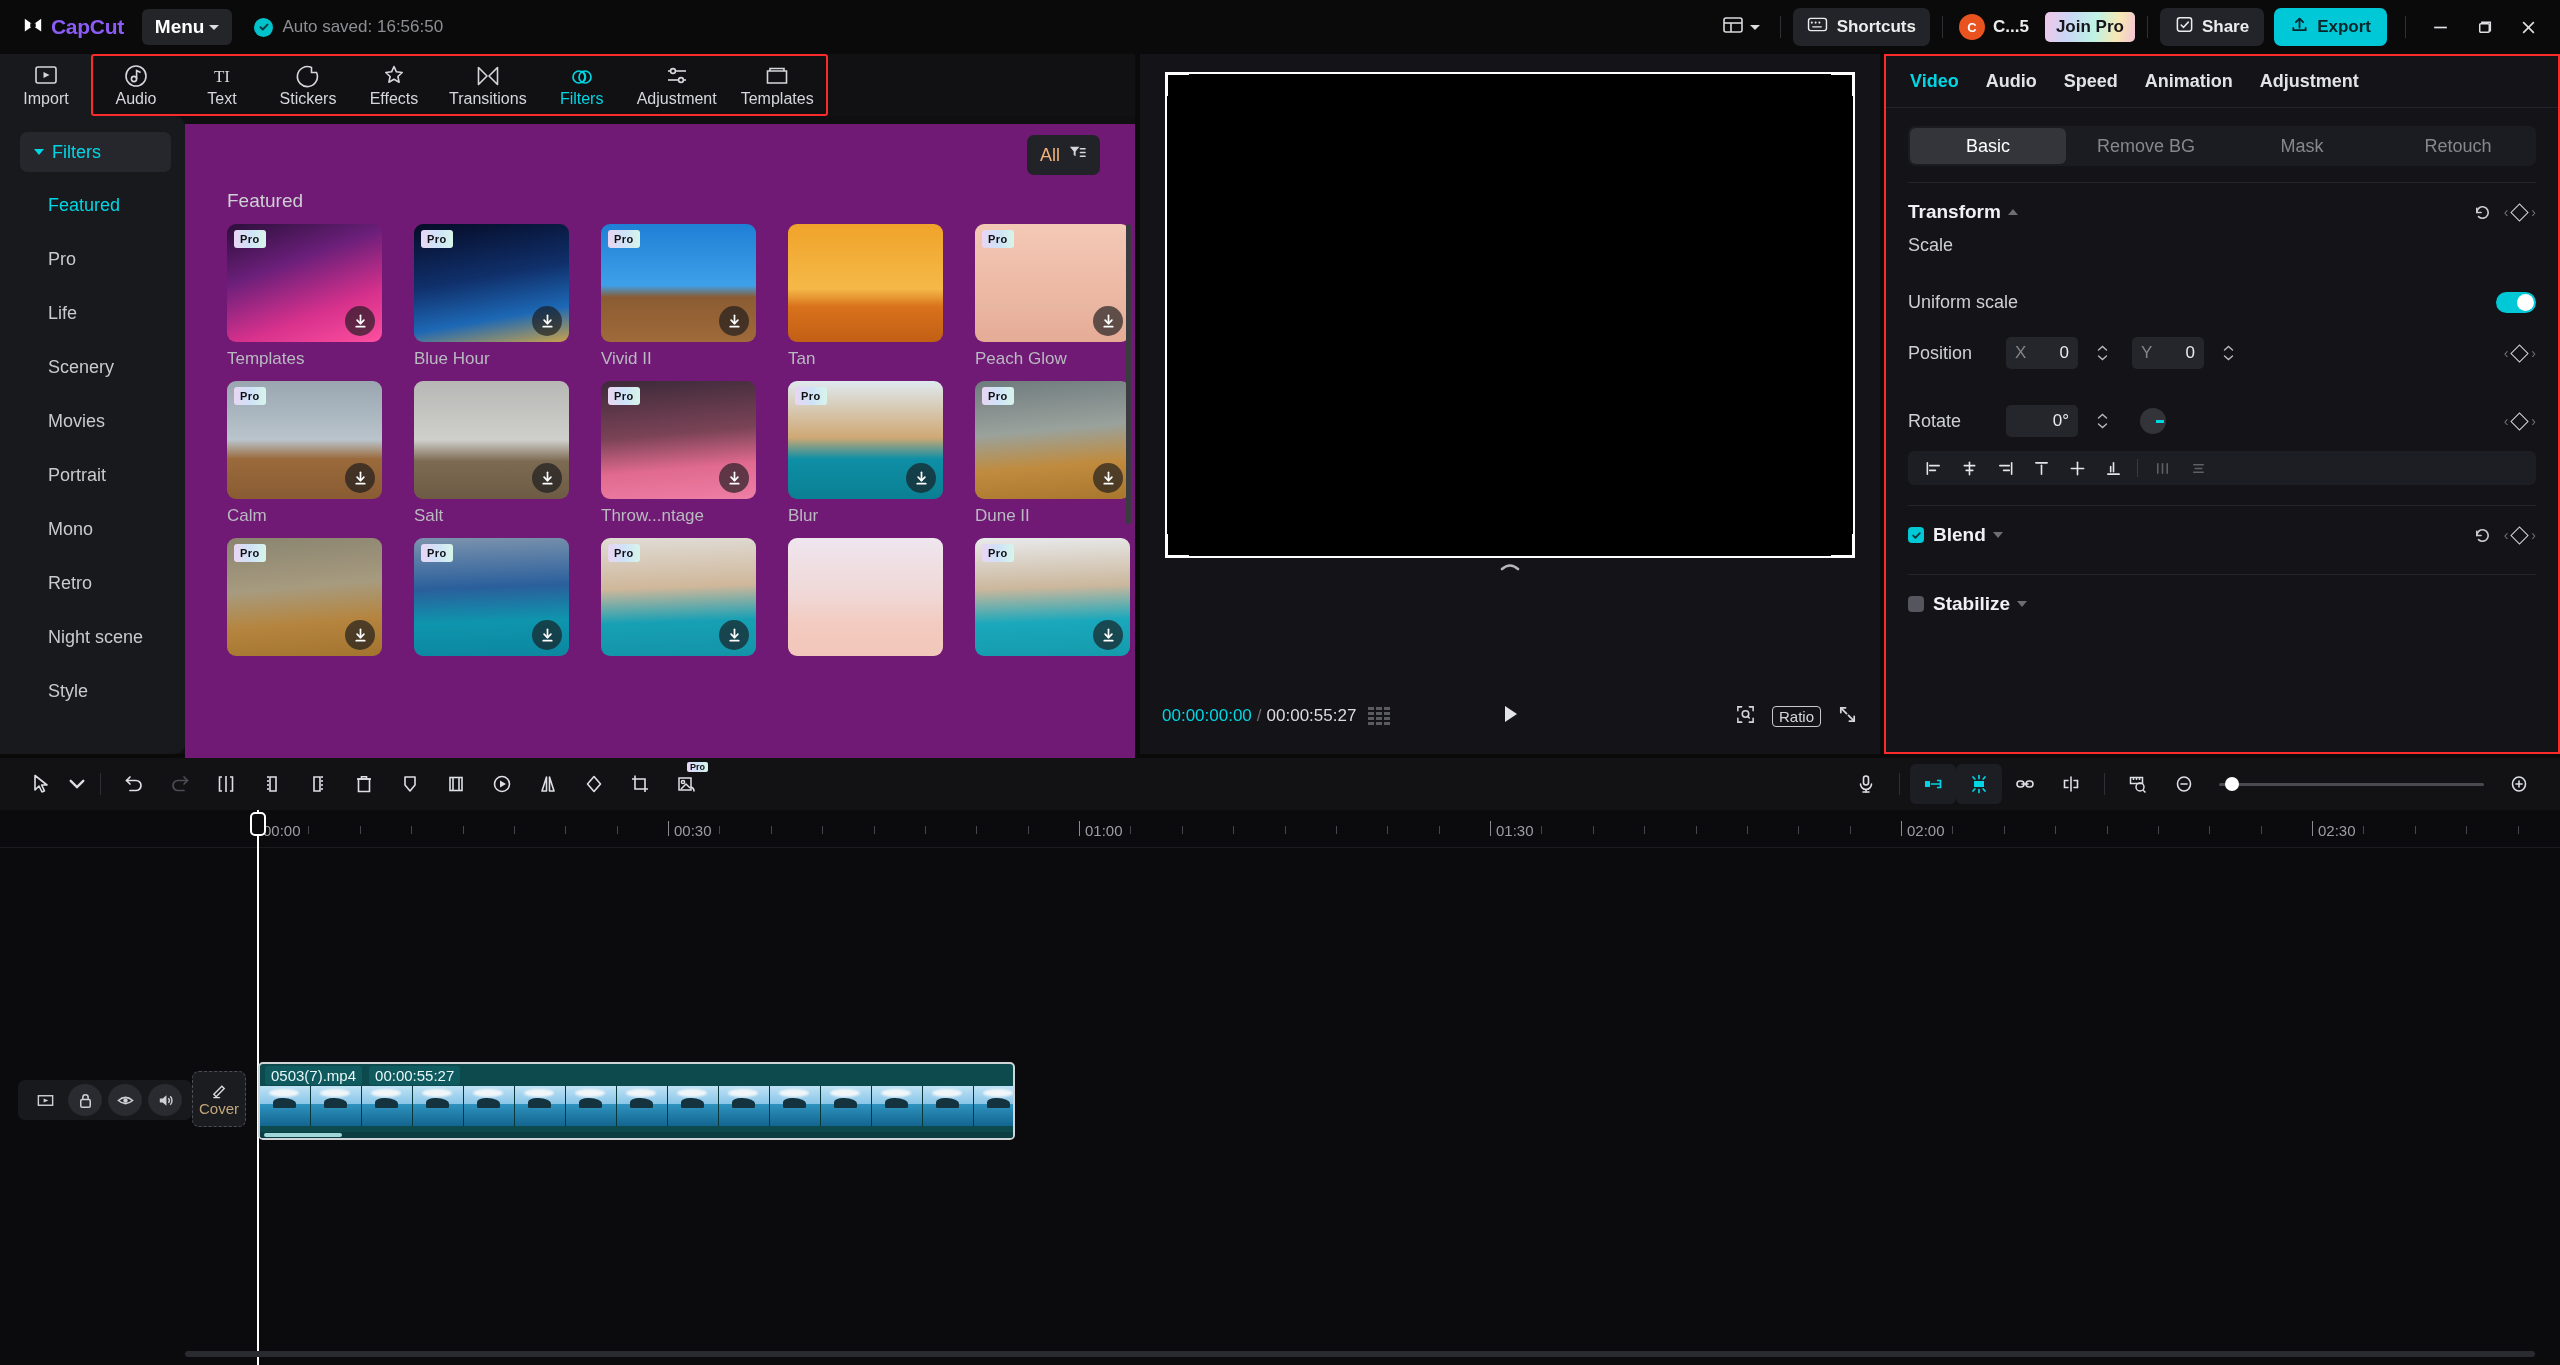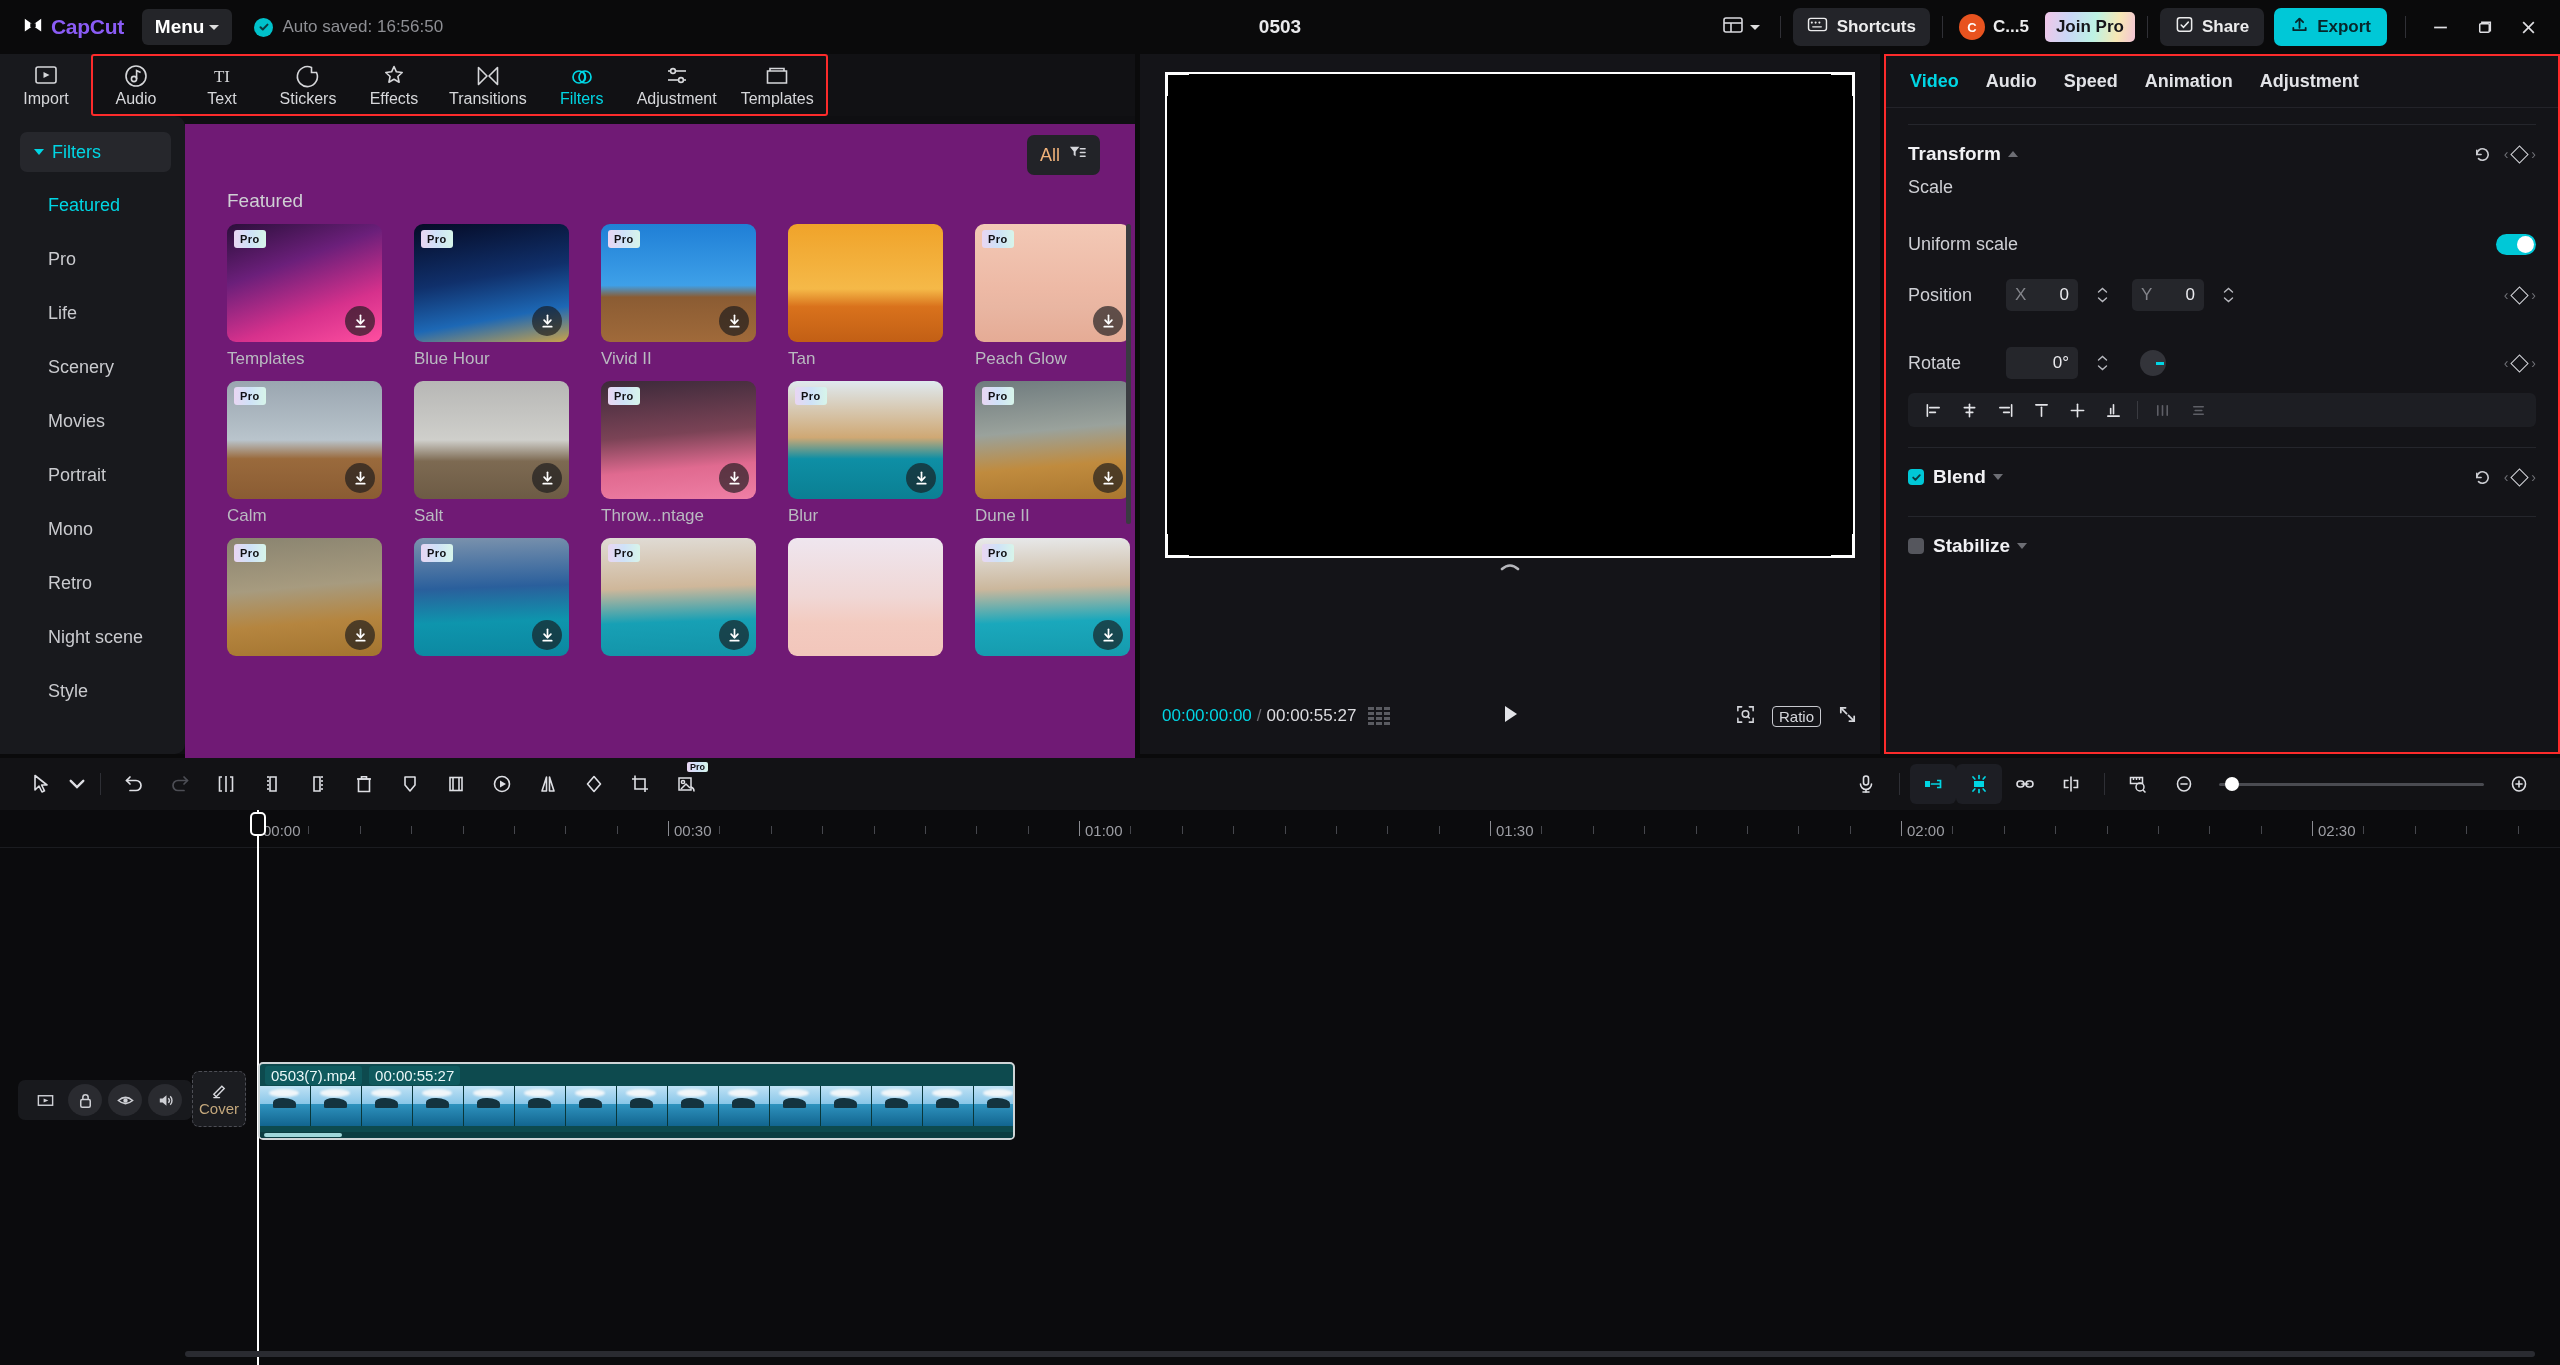--- a/index.html
+++ b/index.html
@@ -277,21 +277,20 @@
 
     <div class="autosave">
       <span class="check-badge">
         <svg viewBox="0 0 12 12">
             <path d="M2.5 6.2 L4.8 8.5 L9.5 3.6" stroke="#0a3c40" stroke-width="2" fill="none" stroke-linecap="round" stroke-linejoin="round"></path>
           </svg>
       </span>
       <span class="autosave-txt">Auto saved: 16:56:50</span>
     </div>
 
-    <div class="title-center">0503</div>
 
     <div class="tb-right">
       <div class="tb-icobtn">
         <span>
           <svg viewBox="0 0 22 20" width="22" height="20" fill="none" stroke="#d9d9de" stroke-width="1.6">
             <rect x="2" y="3" width="18" height="14" rx="2"></rect>
               <line x1="2" y1="8" x2="20" y2="8"></line>
               <line x1="9" y1="8" x2="9" y2="17"></line>
           </svg>
         </span>
@@ -799,20 +798,26 @@
 
   <div class="rightpanel">
     <div class="rp-tabs">
       <span class="rp-tab active">Video</span>
       <span class="rp-tab">Audio</span>
       <span class="rp-tab">Speed</span>
       <span class="rp-tab">Animation</span>
       <span class="rp-tab">Adjustment</span>
     </div>
 
+    <div class="seg">
+      <div class="on">Basic</div>
+      <div>Remove BG</div>
+      <div>Mask</div>
+      <div>Retouch</div>
+    </div>
     <div class="rp-div"></div>
 
     <div class="sec-head">
       <span class="sec-name">Transform</span>
       <span class="sec-caret"></span>
       <span class="sec-actions">
         <span class="ico-btn">
           <svg viewBox="0 0 20 20" fill="none" stroke="#cbccd1" stroke-width="1.7" stroke-linecap="round">
               <path d="M4 10 a6 6 0 1 1 1.8 4.3"></path>
               <path d="M4 5.5 V10 H8.5"></path>

